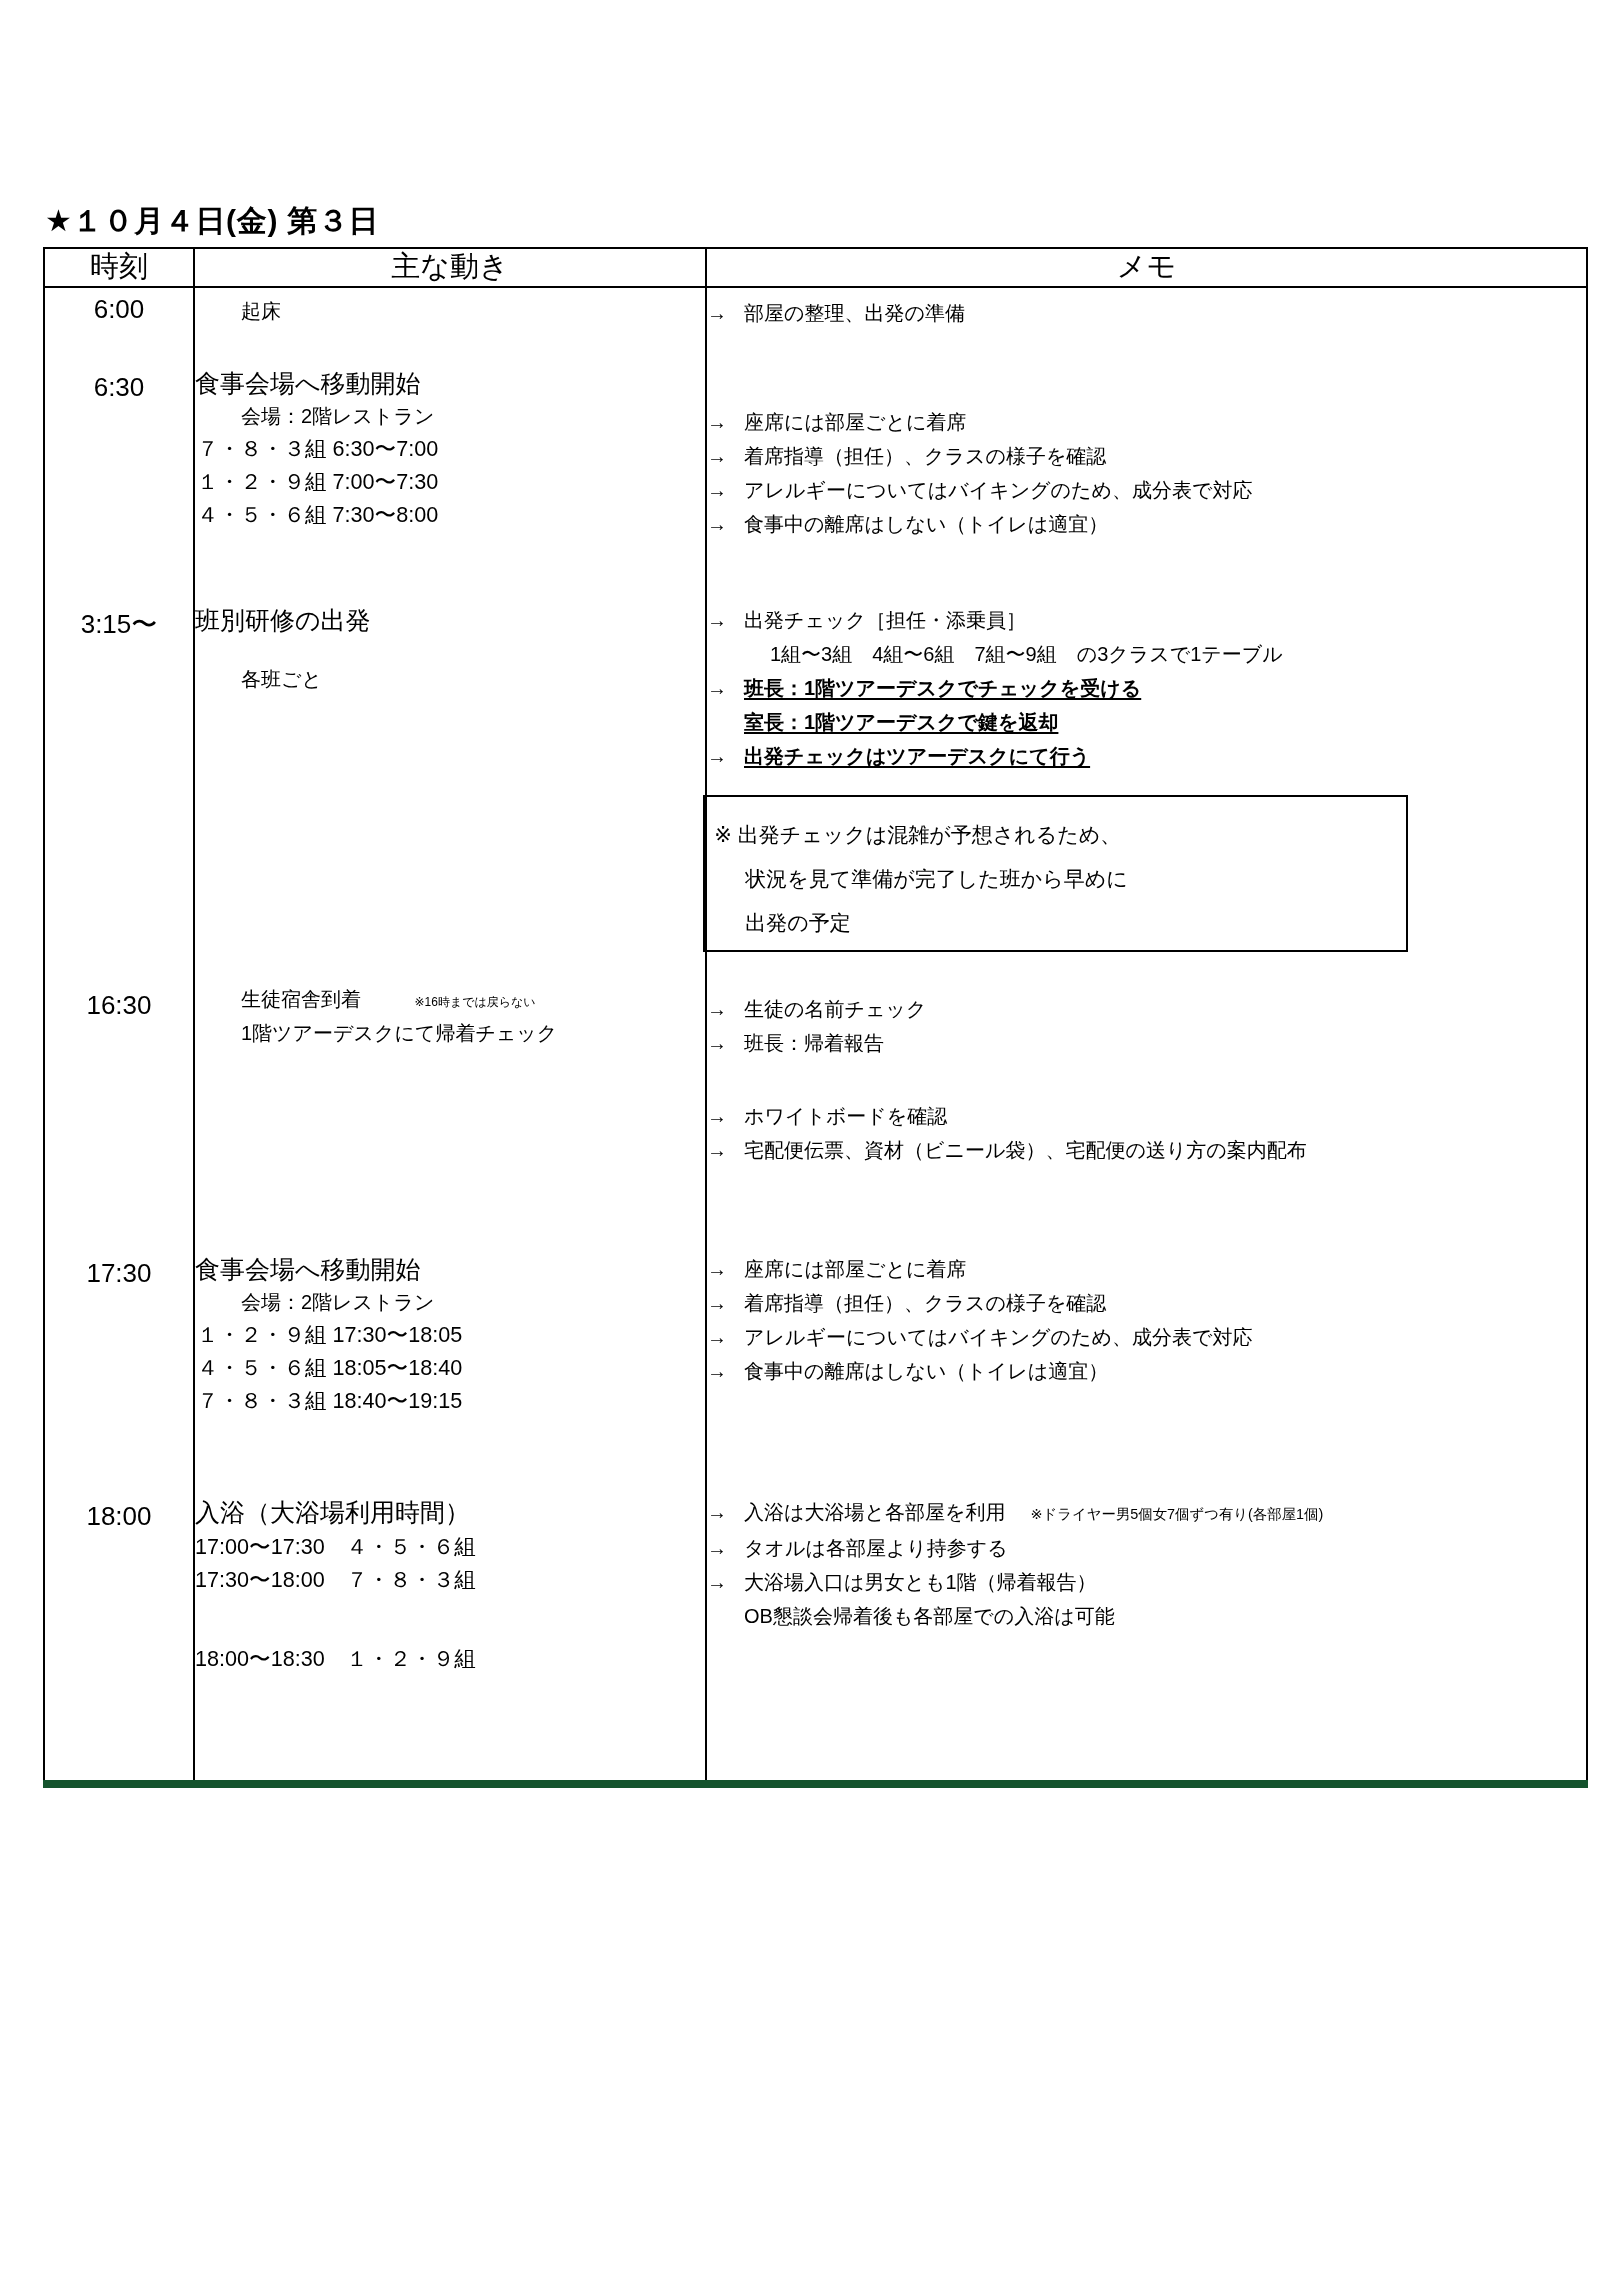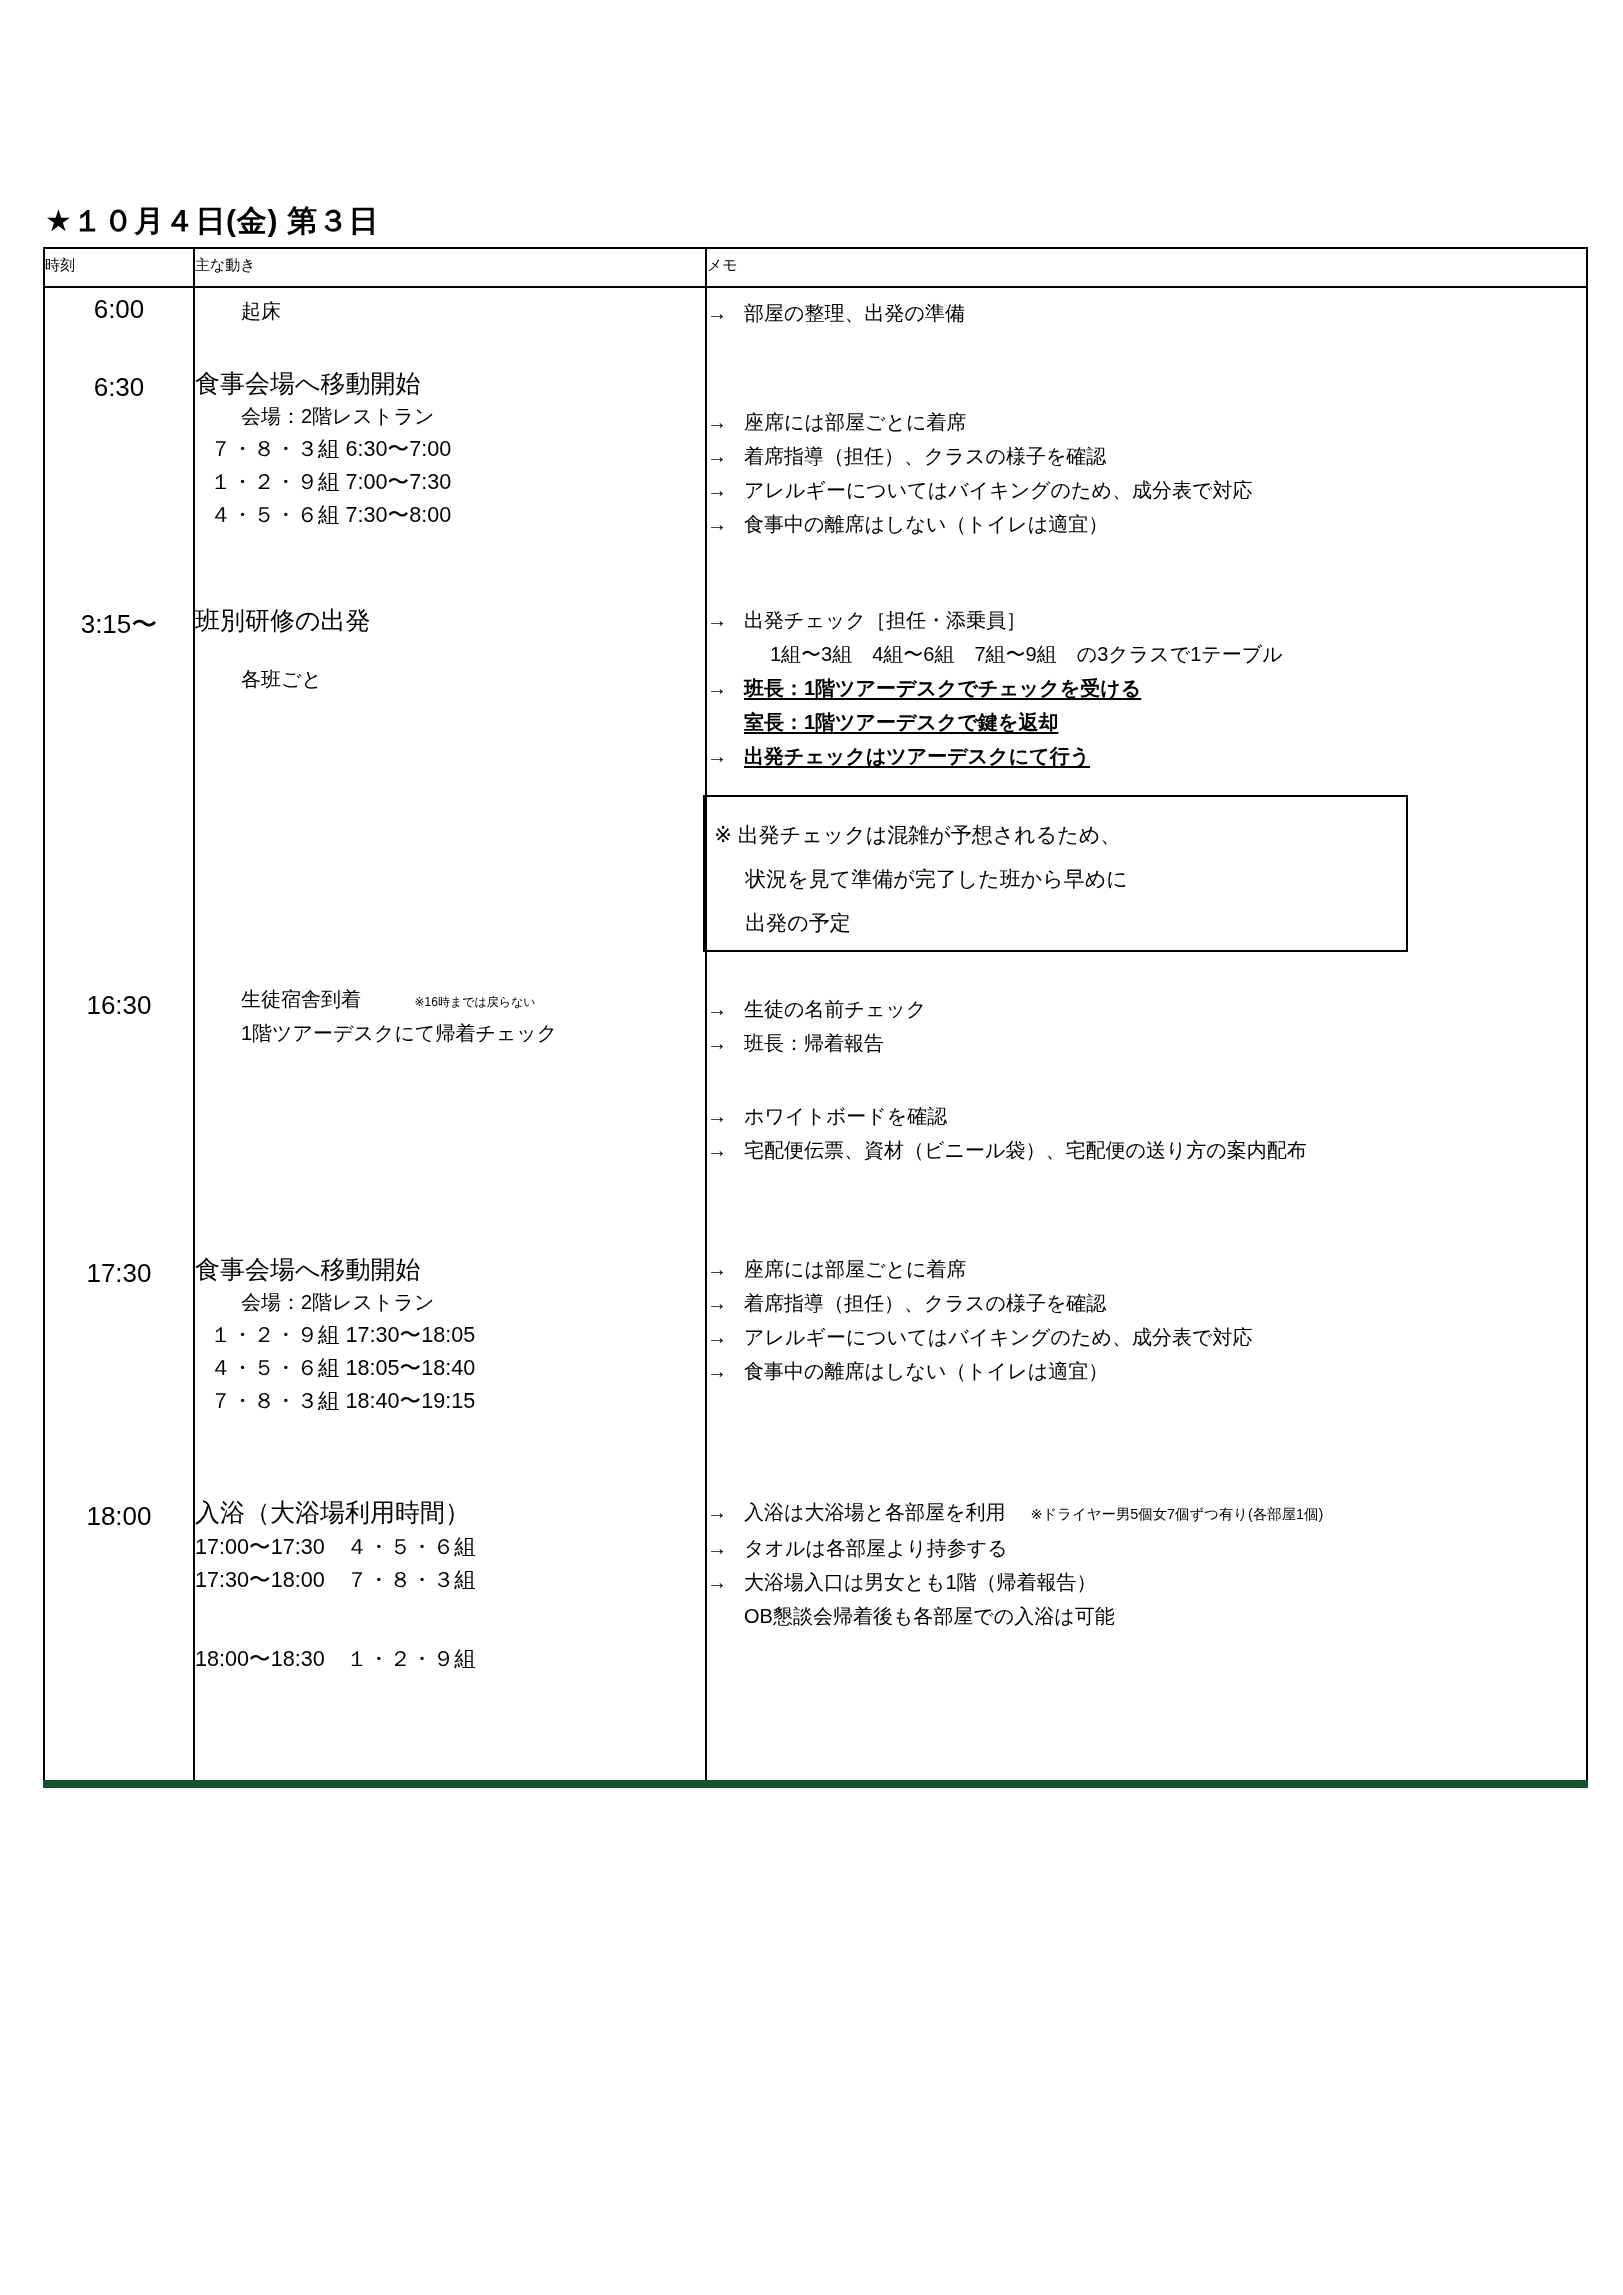--- a/index.html
+++ b/index.html
@@ -44,26 +44,25 @@
     table-layout: fixed;
   }
   .schedule-table td,
   .schedule-table th {
     border: 1.3px solid #000;
     vertical-align: top;
     padding: 0;
   }
   .schedule-table thead th {
     border-bottom-width: 2px;
-    text-align: left;
+    text-align: center;
     font-weight: 400;
-    font-size: 15px;
+    font-size: 29px;
     line-height: 35px;
     height: 37px;
-    font-family: Liberation Mono, monospace;
   }
   .col-time  { width: 148px; }
   .col-main  { width: 510px; }
   .col-memo  { width: 879px; }
 
   .schedule-table tbody td {
     border-top: 0;
     border-bottom: 0;
   }
   .schedule-table tbody tr:last-child td {
@@ -102,21 +101,21 @@
   .sub-line {
     font-size: 20px;
     line-height: 31px;
     white-space: nowrap;
     padding-left: 46px;
   }
   .slot-line {
     font-size: 21.6px;
     line-height: 33px;
     white-space: nowrap;
-    padding-left: 15px;
+    padding-left: 2px;
   }
   .note-inline {
     font-size: 12px;
     white-space: nowrap;
   }
 
   .memo-line {
     font-size: 20px;
     line-height: 34px;
     white-space: nowrap;

